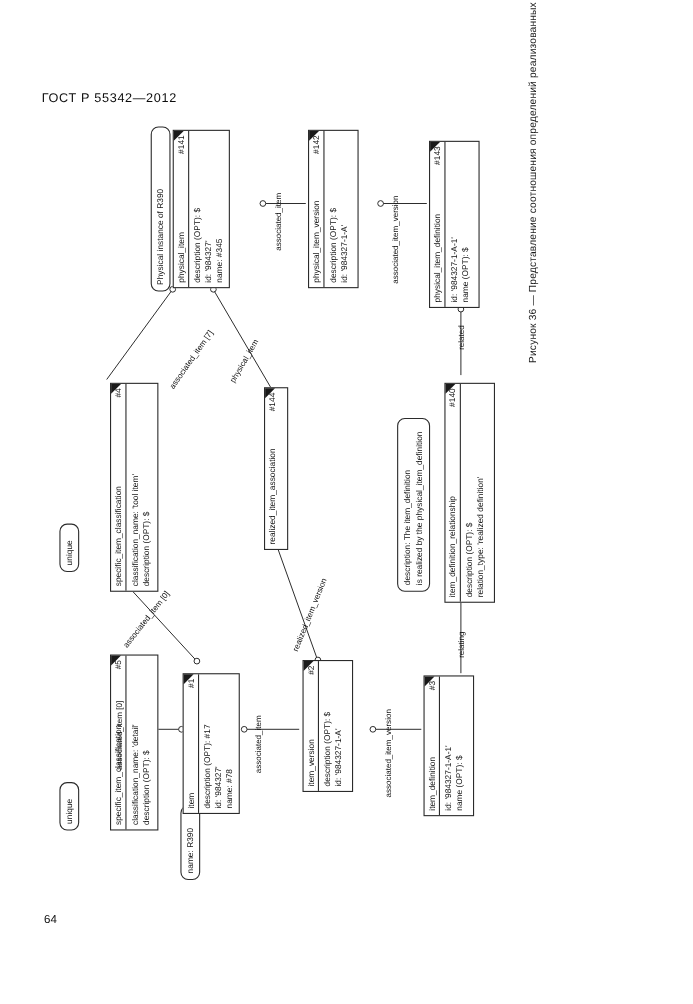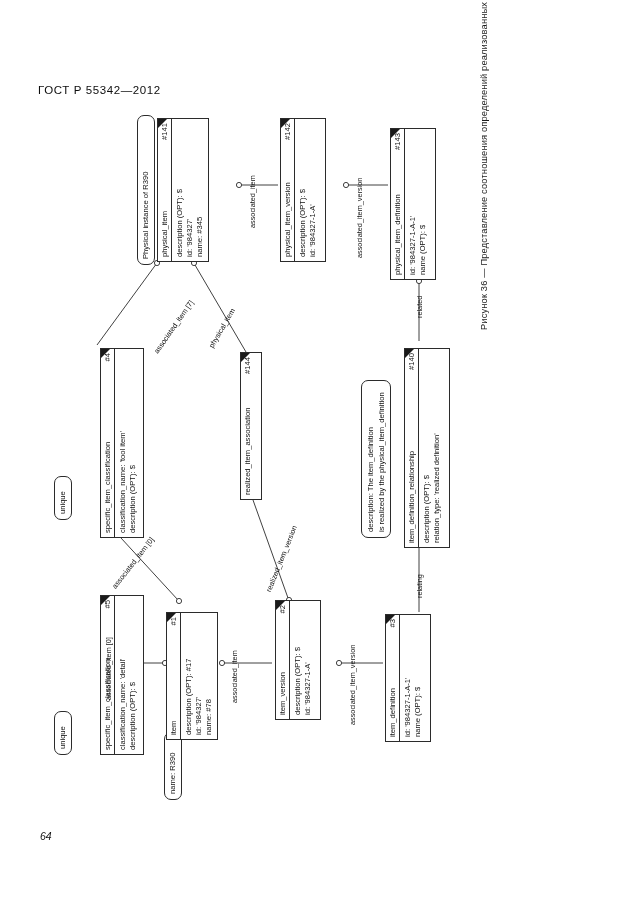--- a/index.html
+++ b/index.html
@@ -12,21 +12,21 @@
 
   
   .gost-header{
     position:absolute;left:38px;top:44px;
     font-size:11.5px;font-weight:normal;letter-spacing:.6px;color:#0d0d0d;
     white-space:nowrap;
     margin-top:40px;
   }
   .page-number{
     position:absolute;left:40px;top:830px;
-    font-size:10.5px;color:#111;font-style:italic;
+    font-size:10.5px;color:#111;
   }
 
   
   .fig-caption{
     position:absolute;left:479px;top:330px;
     transform-origin:0 0;transform:rotate(-90deg);
     font-size:9.3px;color:#1a1a1a;white-space:nowrap;
     letter-spacing:.15px;
   }
 

